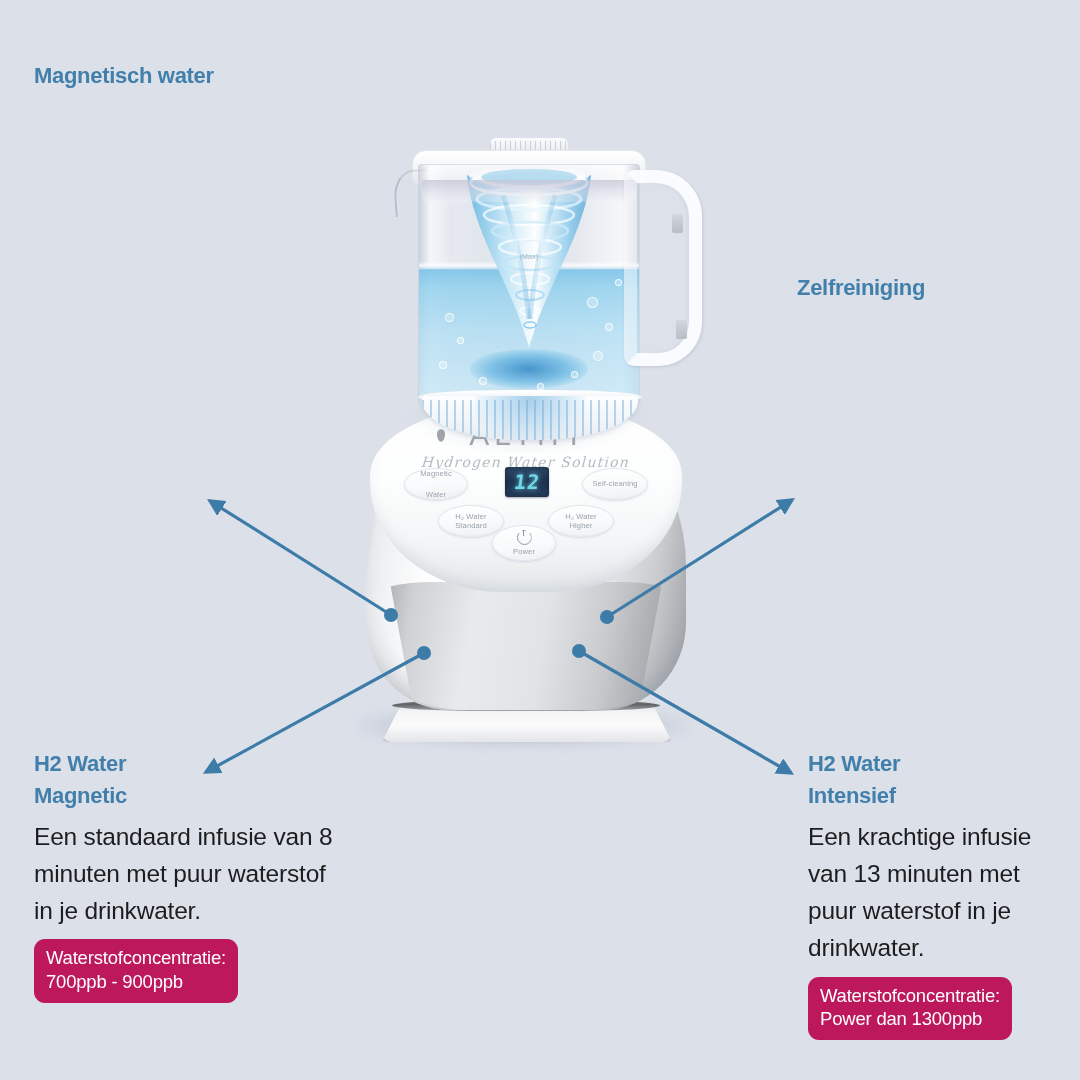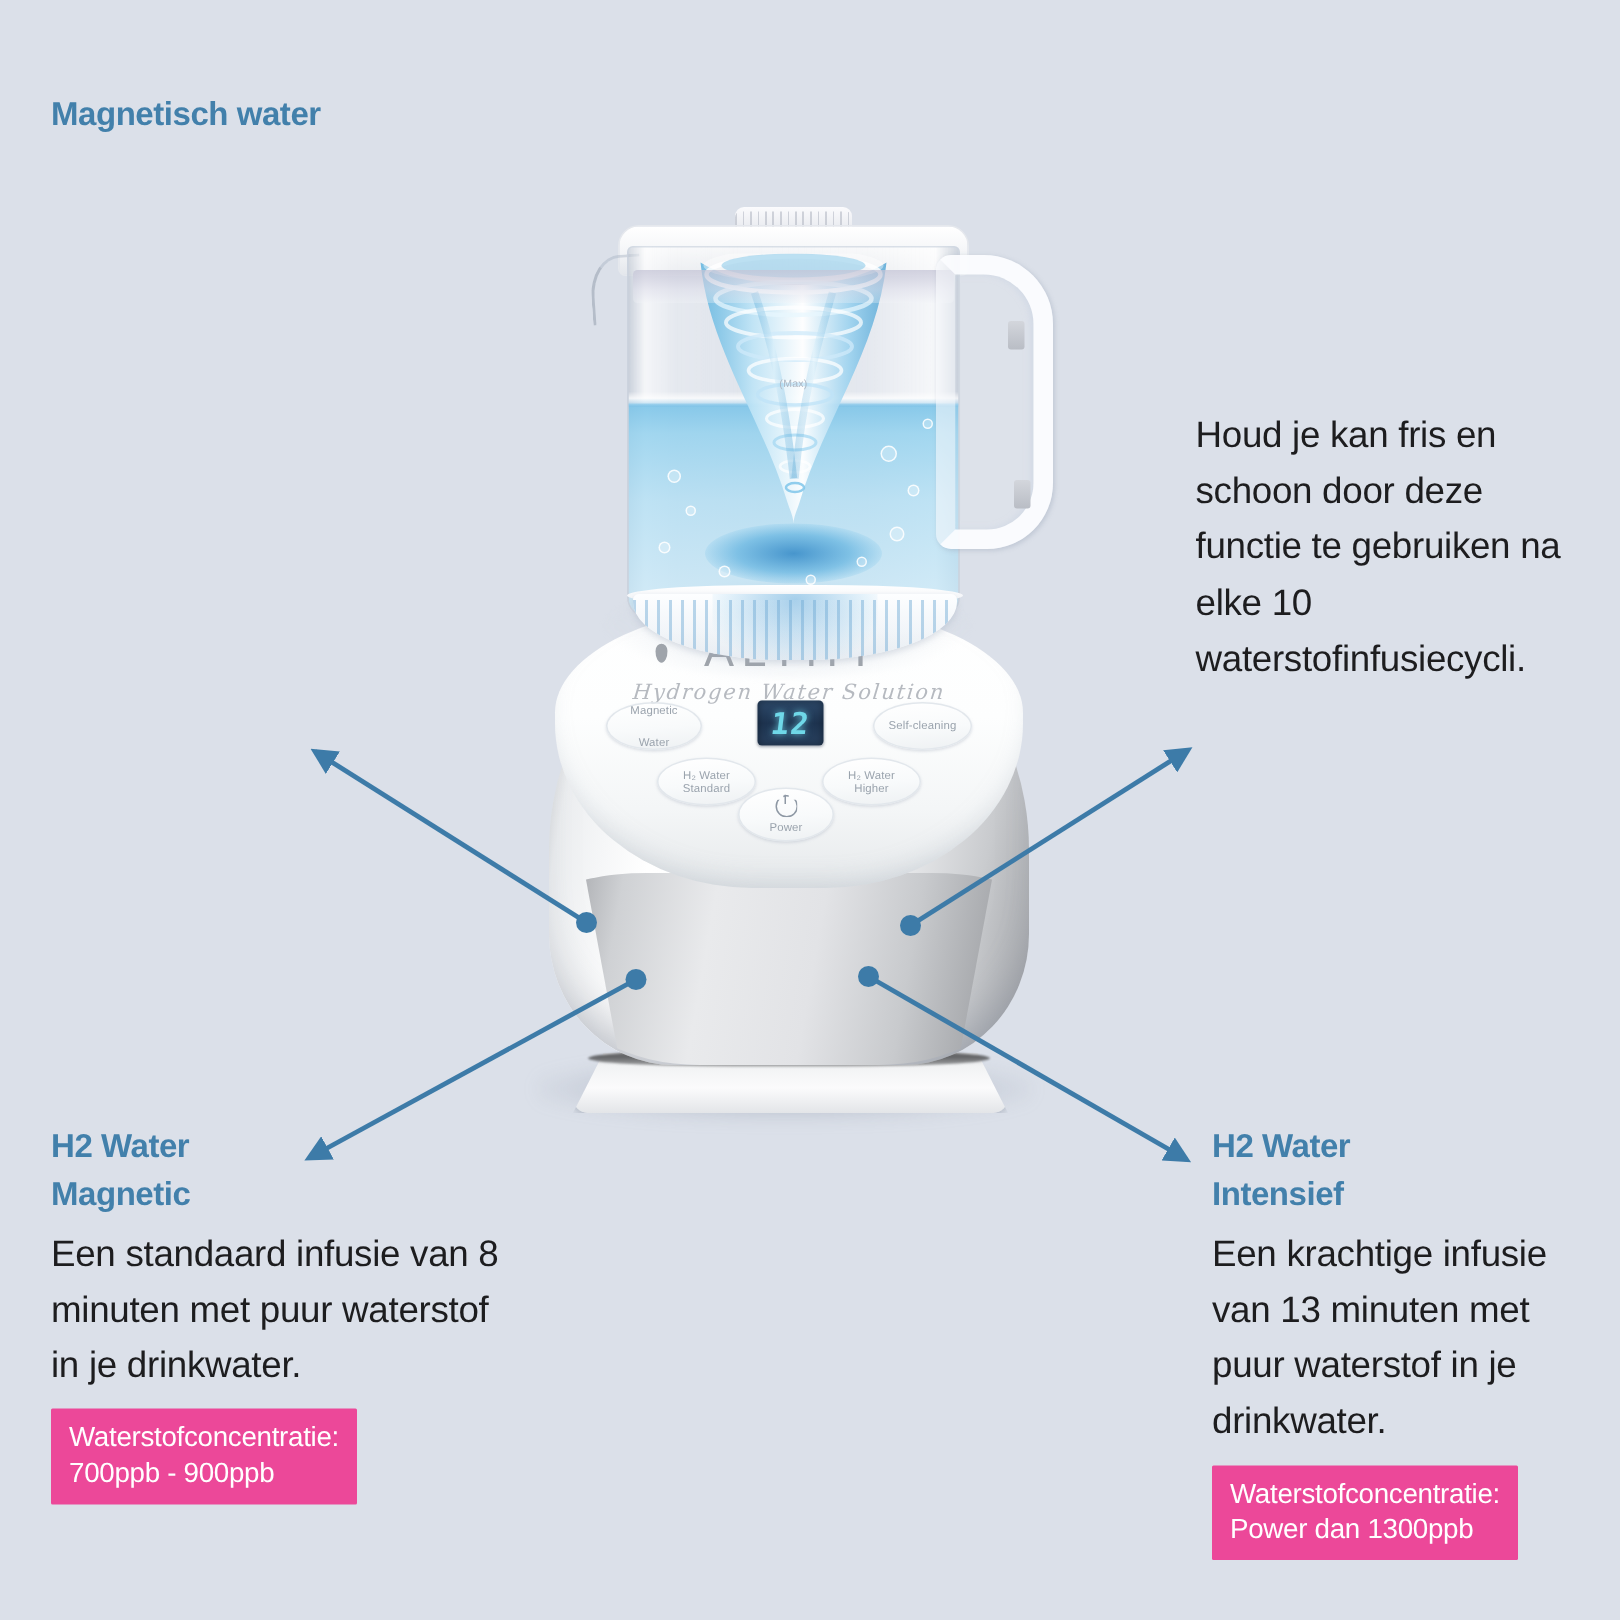--- a/index.html
+++ b/index.html
@@ -30,23 +30,23 @@
     margin: 0;
     font-size: 24.5px;
     line-height: 1.52;
     color: #1d1d1f;
     font-weight: 400;
     letter-spacing: -0.2px;
   }
   .badge {
     display: inline-block;
     margin-top: 10px;
-    background: #ec4899;
+    background: #be185d;
     color: #ffffff;
-    border-radius: 1px;
+    border-radius: 11px;
     padding: 7px 12px 9px 12px;
     font-size: 18.5px;
     line-height: 1.28;
     letter-spacing: -0.2px;
   }
 
   #block-magnetic { left: 34px;  top: 60px;  width: 310px; }
   #block-self     { left: 797px; top: 272px; width: 258px; }
   #block-std      { left: 34px;  top: 748px; width: 300px; }
   #block-int      { left: 808px; top: 748px; width: 262px; }
@@ -557,21 +557,21 @@
       <line x1="579" y1="651" x2="791" y2="773" stroke="#3d7ba8" stroke-width="3.2" marker-end="url(#arrowL)"></line>
       <circle cx="579" cy="651" r="7" fill="#3d7ba8"></circle>
     </g>
   </svg>
 
   <div class="block" id="block-magnetic">
     <h2>Magnetisch water</h2>
   </div>
 
   <div class="block" id="block-self">
-    <p>Houd je kan fris en schoon door deze functie te gebruiken na elke 10 waterstofinfusiecycli.</p>
+    <h2>Zelfreiniging</h2>
   </div>
 
   <div class="block" id="block-std">
     <h2>
       <span>H2 Water</span><br>
       <span>Magnetic</span>
     </h2>
     <p>Een standaard infusie van 8 minuten met puur waterstof in je drinkwater.</p>
     <span class="badge">
       <span>Waterstofconcentratie:</span><br>

